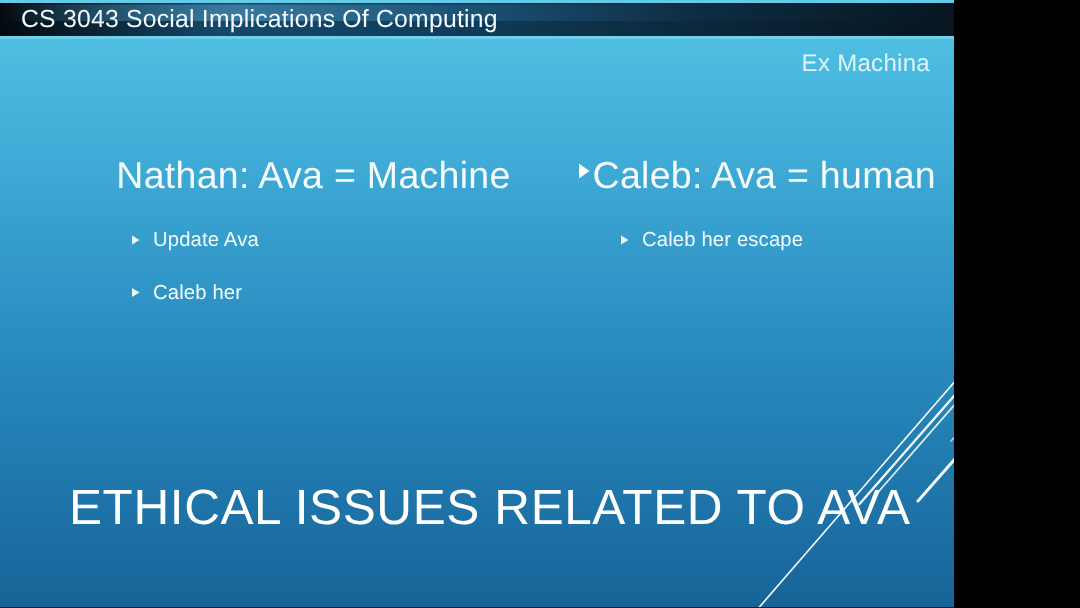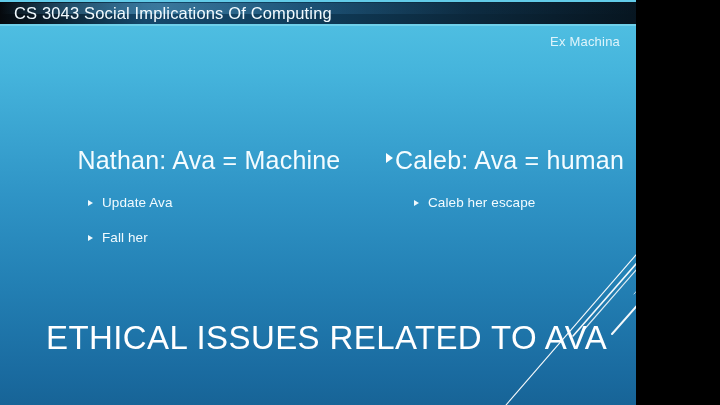--- a/index.html
+++ b/index.html
@@ -117,42 +117,41 @@
     line-height: 19px;
     color: #ffffff;
     letter-spacing: -0.3px;
   }
 
   
   #subtitle {
     position: absolute;
     right: 16px;
     top: 34px;
-    font-size: 13px;
+    font-size: 16px;
     color: #dff4fb;
     letter-spacing: 0.2px;
   }
 
   
   #streaks {
     position: absolute;
     left: 0; top: 26px;
     width: 720px;
     height: 379px;
     pointer-events: none;
   }
 
   
   #columns {
     position: absolute;
     left: 0;
     top: 100px;
     width: 720px;
     height: 130px;
-    margin-top: 43px;
   }
   .column {
     position: absolute;
     top: 0;
   }
   #col-left  { left: 44px;  width: 330px; }
   #col-right { left: 386px; width: 300px; }
 
   .lvl1 {
     font-size: 25px;
@@ -261,21 +260,21 @@
       <div class="lvl1">
         <span>Nathan: Ava = Machine</span>
       </div>
       <ul class="sublist">
         <li>
           <span class="lvl2-bullet"></span>
           <span>Update Ava</span>
         </li>
         <li>
           <span class="lvl2-bullet"></span>
-          <span>Fall her</span>
+          <span>Caleb her</span>
         </li>
       </ul>
     </div>
 
     <div class="column" id="col-right">
       <div class="lvl1">
         <span class="lvl1-bullet"></span>
         <span>Caleb: Ava = human</span>
       </div>
       <ul class="sublist">

